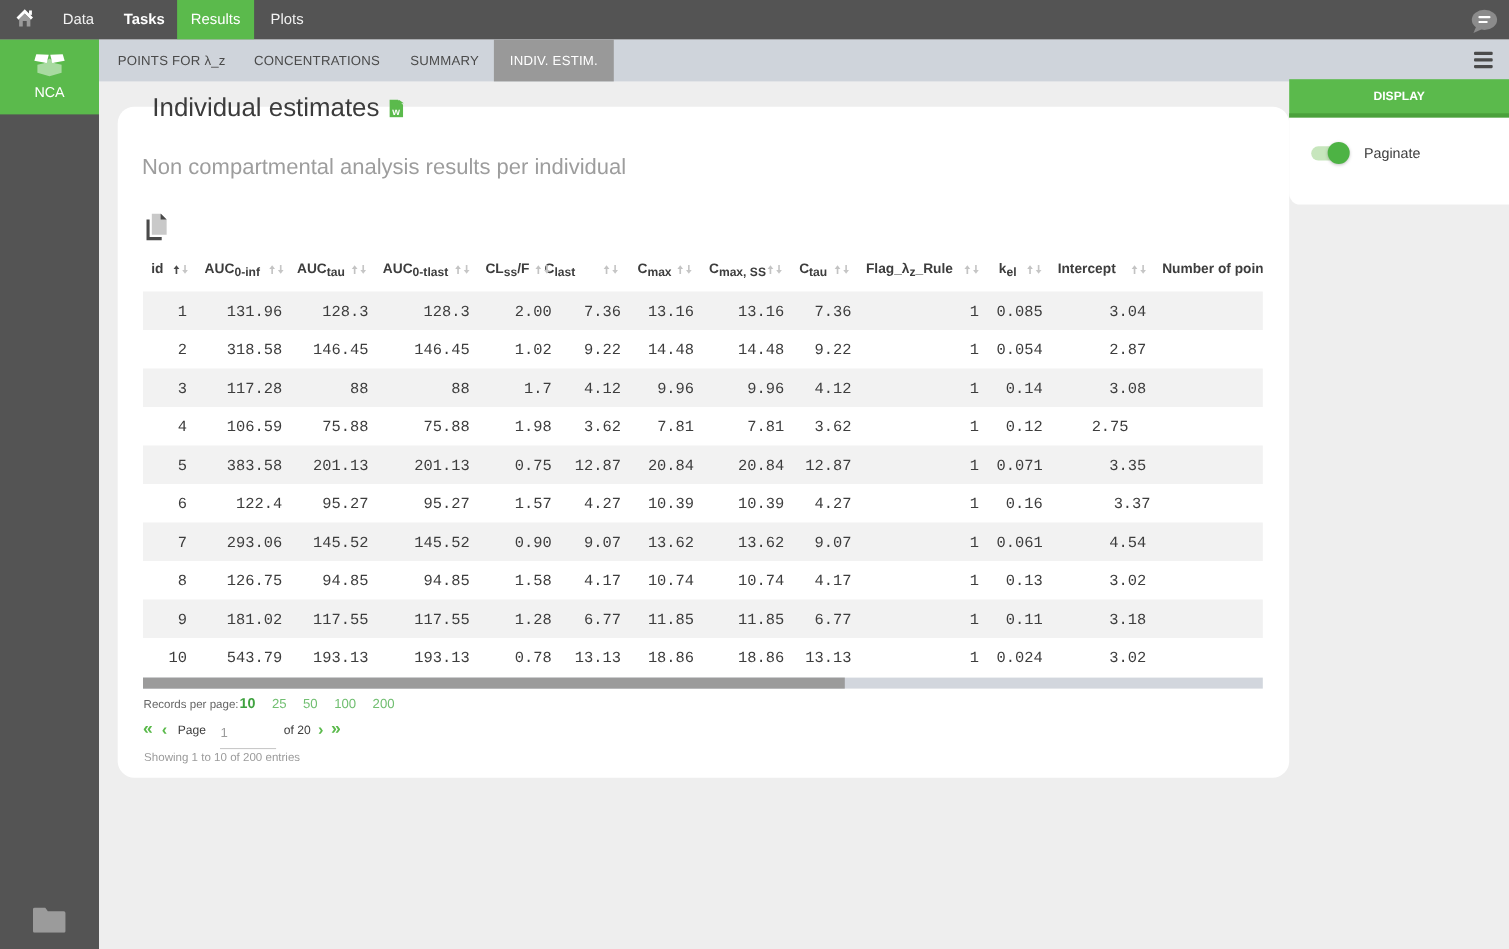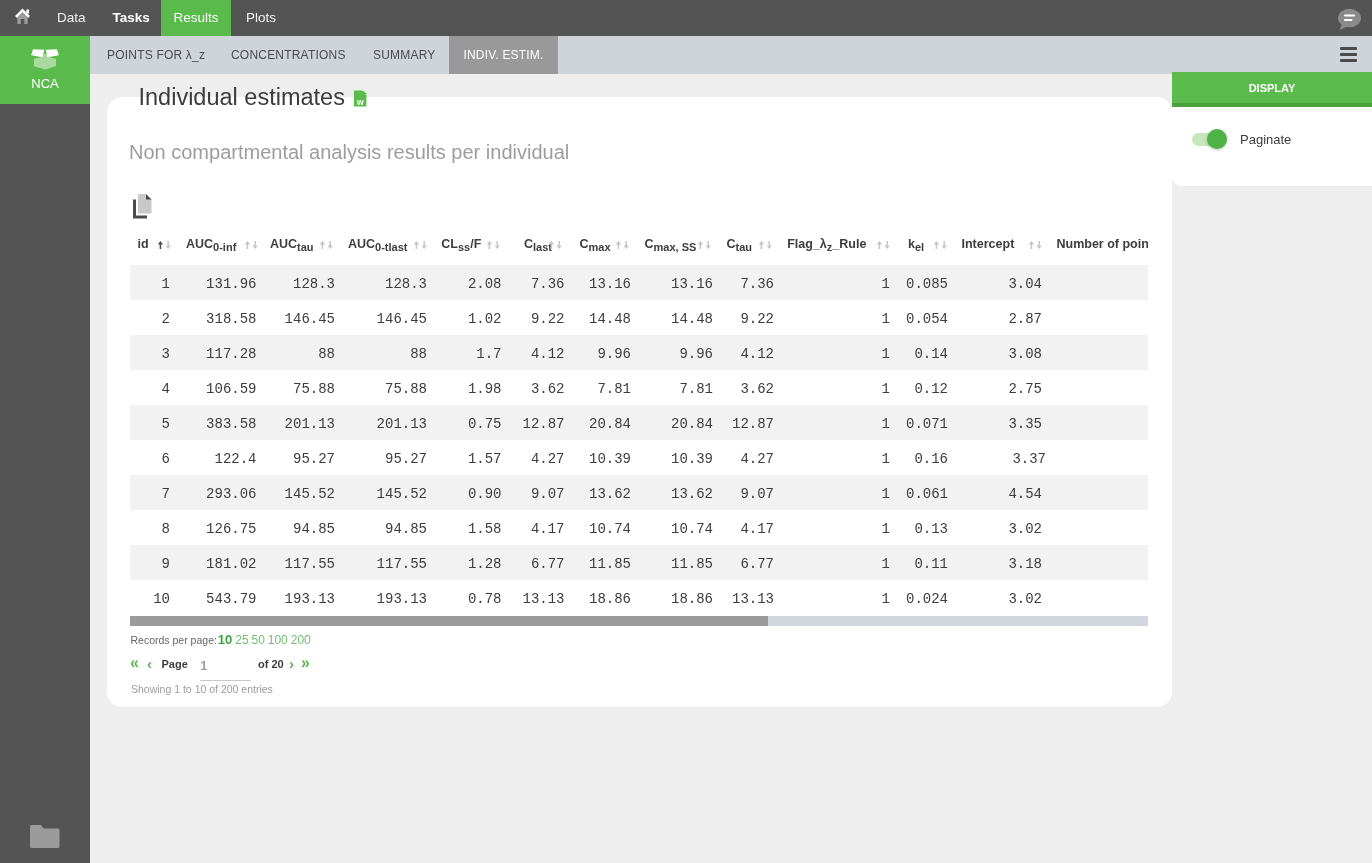--- a/index.html
+++ b/index.html
@@ -31,22 +31,22 @@
   font-size:14px; color:#3d3d3d; }
 .th { position:absolute; top:236.5px; font-weight:bold; font-size:12.5px; color:#3d3d3d; white-space:nowrap; line-height:14px; }
 .sb { font-size:11px; letter-spacing:0; vertical-align:-2.5px; }
 .sarr { position:absolute; top:241px; }
 
 #sbtrack { position:absolute; left:130px; top:616px; width:1018px; height:9.5px; background:#d2d6dd; }
 #sbthumb { position:absolute; left:130px; top:616px; width:638px; height:9.5px; background:#9b9b9b; }
 
 #recline { position:absolute; left:130.5px; top:632.5px; font-size:10.5px; color:#666; line-height:14px; }
 #recline b { color:#3fa23f; font-size:13px; margin-left:-2px; }
-#recline .g { color:#72bf72; font-size:12px; margin-left:0px; }
-.pn { position:absolute; line-height:1; white-space:nowrap;font-weight:bold; }
+#recline .g { color:#72bf72; font-size:12px; margin-left:12px; }
+.pn { position:absolute; line-height:1; white-space:nowrap; }
 .garr { color:#5bba4c; }
 #pgunder { position:absolute; left:200px; top:680px; width:51px; height:1px; background:#c9c9c9; }
 #showing { position:absolute; left:131px; top:683.6px; font-size:10.5px; color:#9b9b9b; line-height:1; }
 
 #dheader { position:absolute; left:1172px; top:72px; width:200px; height:34.5px; background:#5bba4c;
   border-bottom:4px solid #4ba13c; color:#fff; font-weight:bold; font-size:11px;
   text-align:center; line-height:32px; letter-spacing:0; }
 #dbody { position:absolute; left:1172px; top:106.5px; width:200px; height:79.5px; background:#fff;
   border-radius:0 0 0 10px; }
 #tgtrack { position:absolute; left:1192px; top:132.5px; width:30px; height:13.5px; border-radius:7px; background:#c7e6bd; }
@@ -111,21 +111,21 @@
   <path d="M0 5.5 L3 5.5 L3 21.5 L14 21.5 L14 24.5 L0 24.5 Z" fill="#4a4a4a"></path>
   <path d="M5 0 L13 0 L18.5 5.5 L18.5 19.5 L5 19.5 Z" fill="#c9c9c9"></path>
   <path d="M13 0 L18.5 5.5 L13 5.5 Z" fill="#4a4a4a"></path>
 </svg>
 
 <div class="trow" style="top:264.5px;background:#f2f2f2"></div>
 <span class="tc" style="top:264.5px;right:1202px">1</span>
 <span class="tc" style="top:264.5px;right:1115.5px">131.96</span>
 <span class="tc" style="top:264.5px;right:1037px">128.3</span>
 <span class="tc" style="top:264.5px;right:945px">128.3</span>
-<span class="tc" style="top:264.5px;right:870.5px">2.08</span>
+<span class="tc" style="top:264.5px;right:870.5px">2.00</span>
 <span class="tc" style="top:264.5px;right:807.5px">7.36</span>
 <span class="tc" style="top:264.5px;right:741px">13.16</span>
 <span class="tc" style="top:264.5px;right:659px">13.16</span>
 <span class="tc" style="top:264.5px;right:598px">7.36</span>
 <span class="tc" style="top:264.5px;right:482px">1</span>
 <span class="tc" style="top:264.5px;right:424px">0.085</span>
 <span class="tc" style="top:264.5px;right:330px">3.04</span>
 <div class="trow" style="top:299.5px;background:#ffffff"></div>
 <span class="tc" style="top:299.5px;right:1202px">2</span>
 <span class="tc" style="top:299.5px;right:1115.5px">318.58</span>
@@ -157,21 +157,21 @@
 <span class="tc" style="top:369.5px;right:1115.5px">106.59</span>
 <span class="tc" style="top:369.5px;right:1037px">75.88</span>
 <span class="tc" style="top:369.5px;right:945px">75.88</span>
 <span class="tc" style="top:369.5px;right:870.5px">1.98</span>
 <span class="tc" style="top:369.5px;right:807.5px">3.62</span>
 <span class="tc" style="top:369.5px;right:741px">7.81</span>
 <span class="tc" style="top:369.5px;right:659px">7.81</span>
 <span class="tc" style="top:369.5px;right:598px">3.62</span>
 <span class="tc" style="top:369.5px;right:482px">1</span>
 <span class="tc" style="top:369.5px;right:424px">0.12</span>
-<span class="tc" style="top:369.5px;right:330px">2.75</span>
+<span class="tc" style="top:369.5px;right:346px">2.75</span>
 <div class="trow" style="top:404.5px;background:#f2f2f2"></div>
 <span class="tc" style="top:404.5px;right:1202px">5</span>
 <span class="tc" style="top:404.5px;right:1115.5px">383.58</span>
 <span class="tc" style="top:404.5px;right:1037px">201.13</span>
 <span class="tc" style="top:404.5px;right:945px">201.13</span>
 <span class="tc" style="top:404.5px;right:870.5px">0.75</span>
 <span class="tc" style="top:404.5px;right:807.5px">12.87</span>
 <span class="tc" style="top:404.5px;right:741px">20.84</span>
 <span class="tc" style="top:404.5px;right:659px">20.84</span>
 <span class="tc" style="top:404.5px;right:598px">12.87</span>
@@ -241,21 +241,21 @@
 <span class="tc" style="top:579.5px;right:659px">18.86</span>
 <span class="tc" style="top:579.5px;right:598px">13.13</span>
 <span class="tc" style="top:579.5px;right:482px">1</span>
 <span class="tc" style="top:579.5px;right:424px">0.024</span>
 <span class="tc" style="top:579.5px;right:330px">3.02</span>
 <span class="th" style="left:137.5px">id</span>
 <span class="th" style="left:186px">AUC<span class="sb">0-inf</span></span>
 <span class="th" style="left:270px">AUC<span class="sb">tau</span></span>
 <span class="th" style="left:348px">AUC<span class="sb">0-tlast</span></span>
 <span class="th" style="left:441.3px">CL<span class="sb">ss</span>/F</span>
-<span class="th" style="left:524px">C<span class="sb">last</span></span>
+<span class="th" style="left:495px">C<span class="sb">last</span></span>
 <span class="th" style="left:579.5px">C<span class="sb">max</span></span>
 <span class="th" style="left:644.5px">C<span class="sb">max, SS</span></span>
 <span class="th" style="left:726.5px">C<span class="sb">tau</span></span>
 <span class="th" style="left:787.2px">Flag_λ<span class="sb">z</span>_Rule</span>
 <span class="th" style="left:908px">k<span class="sb">el</span></span>
 <span class="th" style="left:961.5px">Intercept</span>
 <span class="th" style="left:1056.5px;width:91.5px;overflow:hidden;display:inline-block">Number of points</span>
 <svg class="sarr" style="left:156.5px" width="15" height="8" viewBox="0 0 15 8">
 <path d="M3.4 8 L3.4 2" stroke="#4a4a4a" stroke-width="1.5" fill="none"></path>
 <path d="M0.8 3.5 L3.4 0.1 L6.0 3.5 Z" fill="#4a4a4a"></path>

